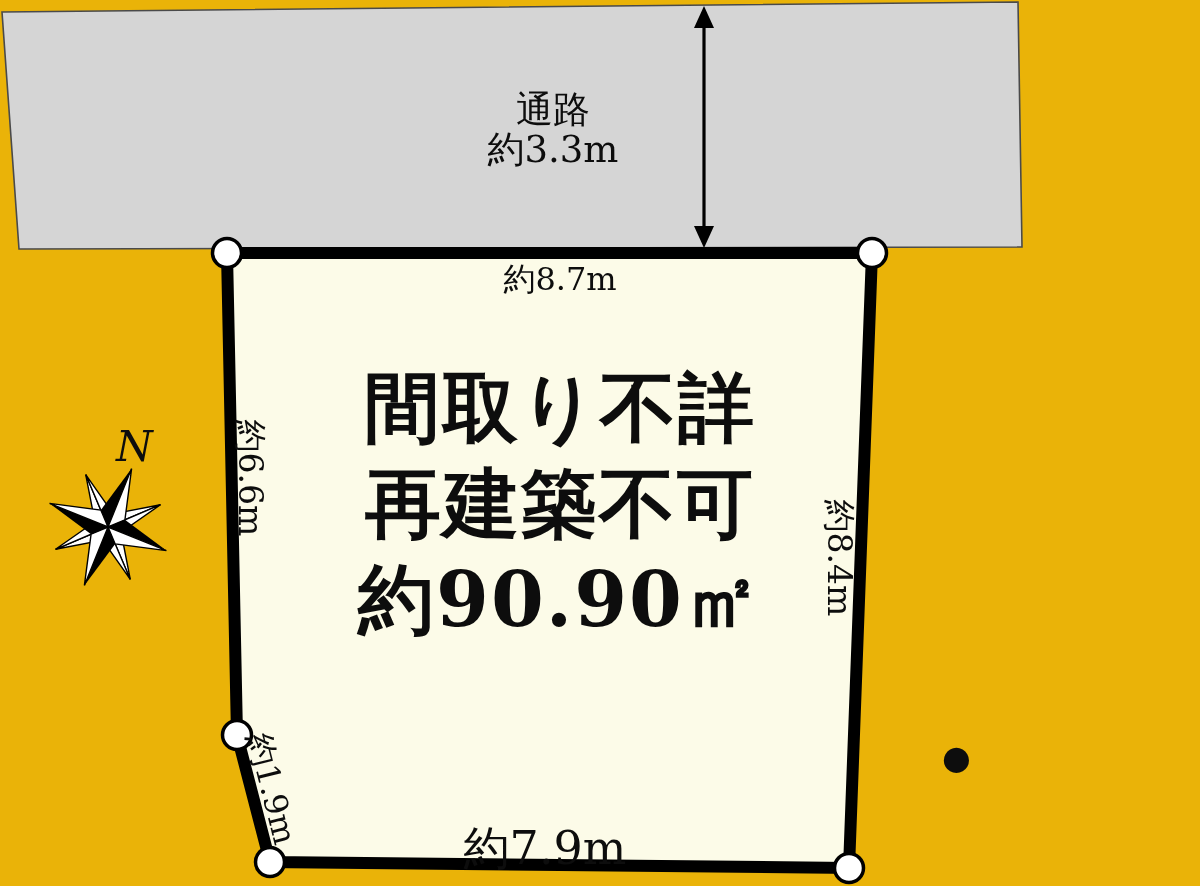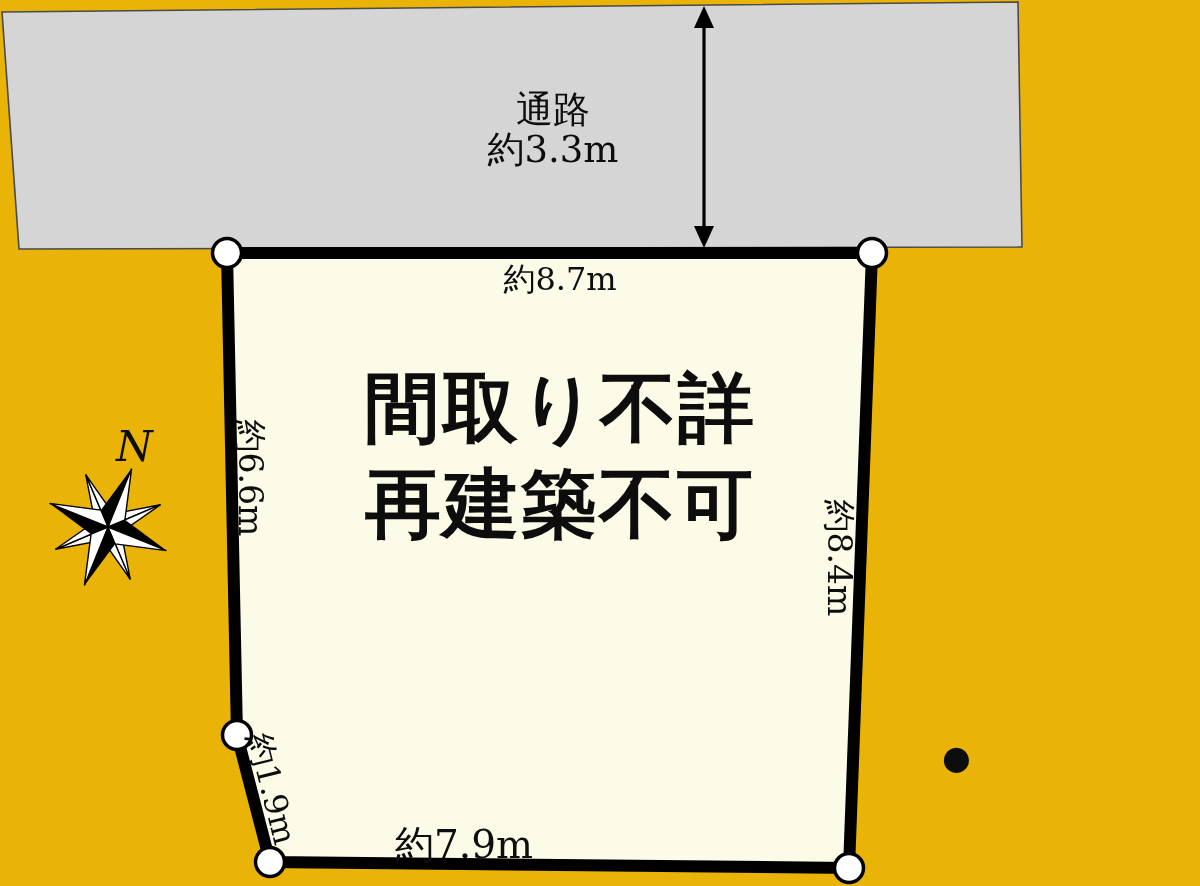--- a/index.html
+++ b/index.html
@@ -4,21 +4,21 @@
 <style>
   html,body{margin:0;padding:0;background:#ffffff;}
   #canvas{
     position:relative;width:1200px;height:886px;background:#eab308;overflow:hidden;
     font-family:"DejaVu Serif","Liberation Serif",serif;color:var(--text,#0d0d0d);
   }
   #plan-svg{position:absolute;left:0;top:0;}
   .lbl{position:absolute;white-space:nowrap;line-height:1.08;}
   .road-label{left:403px;top:90px;width:300px;font-size:37px;line-height:40px;text-align:center;}
   .dim-top{left:410px;top:262px;width:300px;font-size:32px;text-align:center;}
-  .dim-bottom{left:395px;top:824px;width:300px;font-size:39px;text-align:left;}
+  .dim-bottom{left:395px;top:824px;width:300px;font-size:46px;text-align:center;}
   .vlabel{position:absolute;white-space:nowrap;font-size:33px;
           transform:translate(-50%,-50%) rotate(90deg);}
   .vlabel-19{position:absolute;white-space:nowrap;font-size:32px;
           transform:translate(-50%,-50%) rotate(76deg);}
   .center-block{left:260px;top:360px;width:600px;position:absolute;text-align:center;
           font-size:76px;font-weight:600;line-height:96px;letter-spacing:2px;}
   .north-label{left:116px;top:424px;font-size:42px;font-style:italic;}
   .rebuild-note{left:942px;top:740px;font-size:35px;letter-spacing:1px;display:flex;align-items:center;}
   .rebuild-note .bullet{font-size:33px;margin-right:2px;}
 </style>
@@ -98,19 +98,20 @@
 
   <div class="lbl dim-top">約8.7m</div>
   <div class="vlabel" style="left:249px;top:478px;">約6.6m</div>
   <div class="vlabel" style="left:838px;top:558px;">約8.4m</div>
   <div class="vlabel-19" style="left:271px;top:789px;">約1.9m</div>
   <div class="lbl dim-bottom">約7.9m</div>
 
   <div class="center-block">
     <div>間取り不詳</div>
     <div>再建築不可</div>
+    <div>約90.90㎡</div>
   </div>
 
   <div class="lbl rebuild-note">
     <span class="bullet">●</span>
   </div>
 
 </div>
 
 </body></html>

